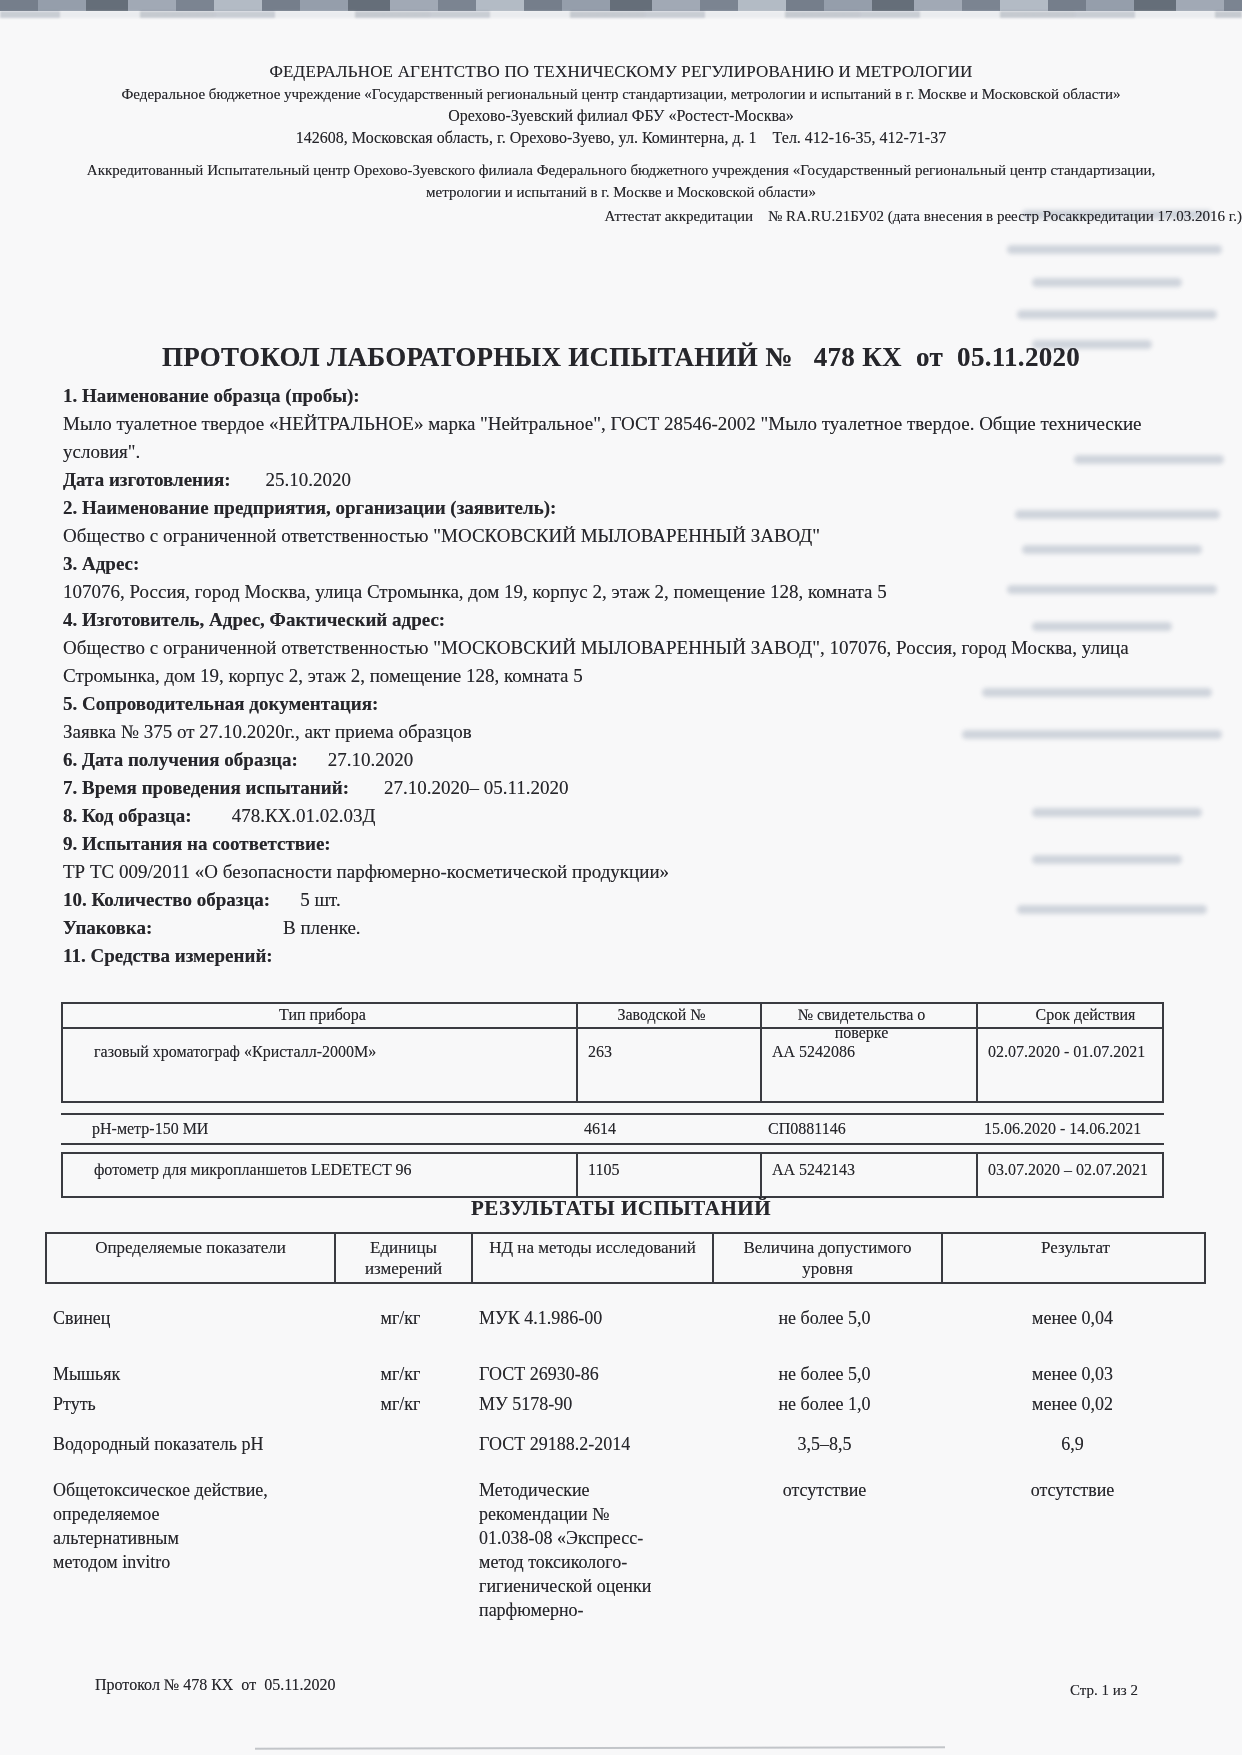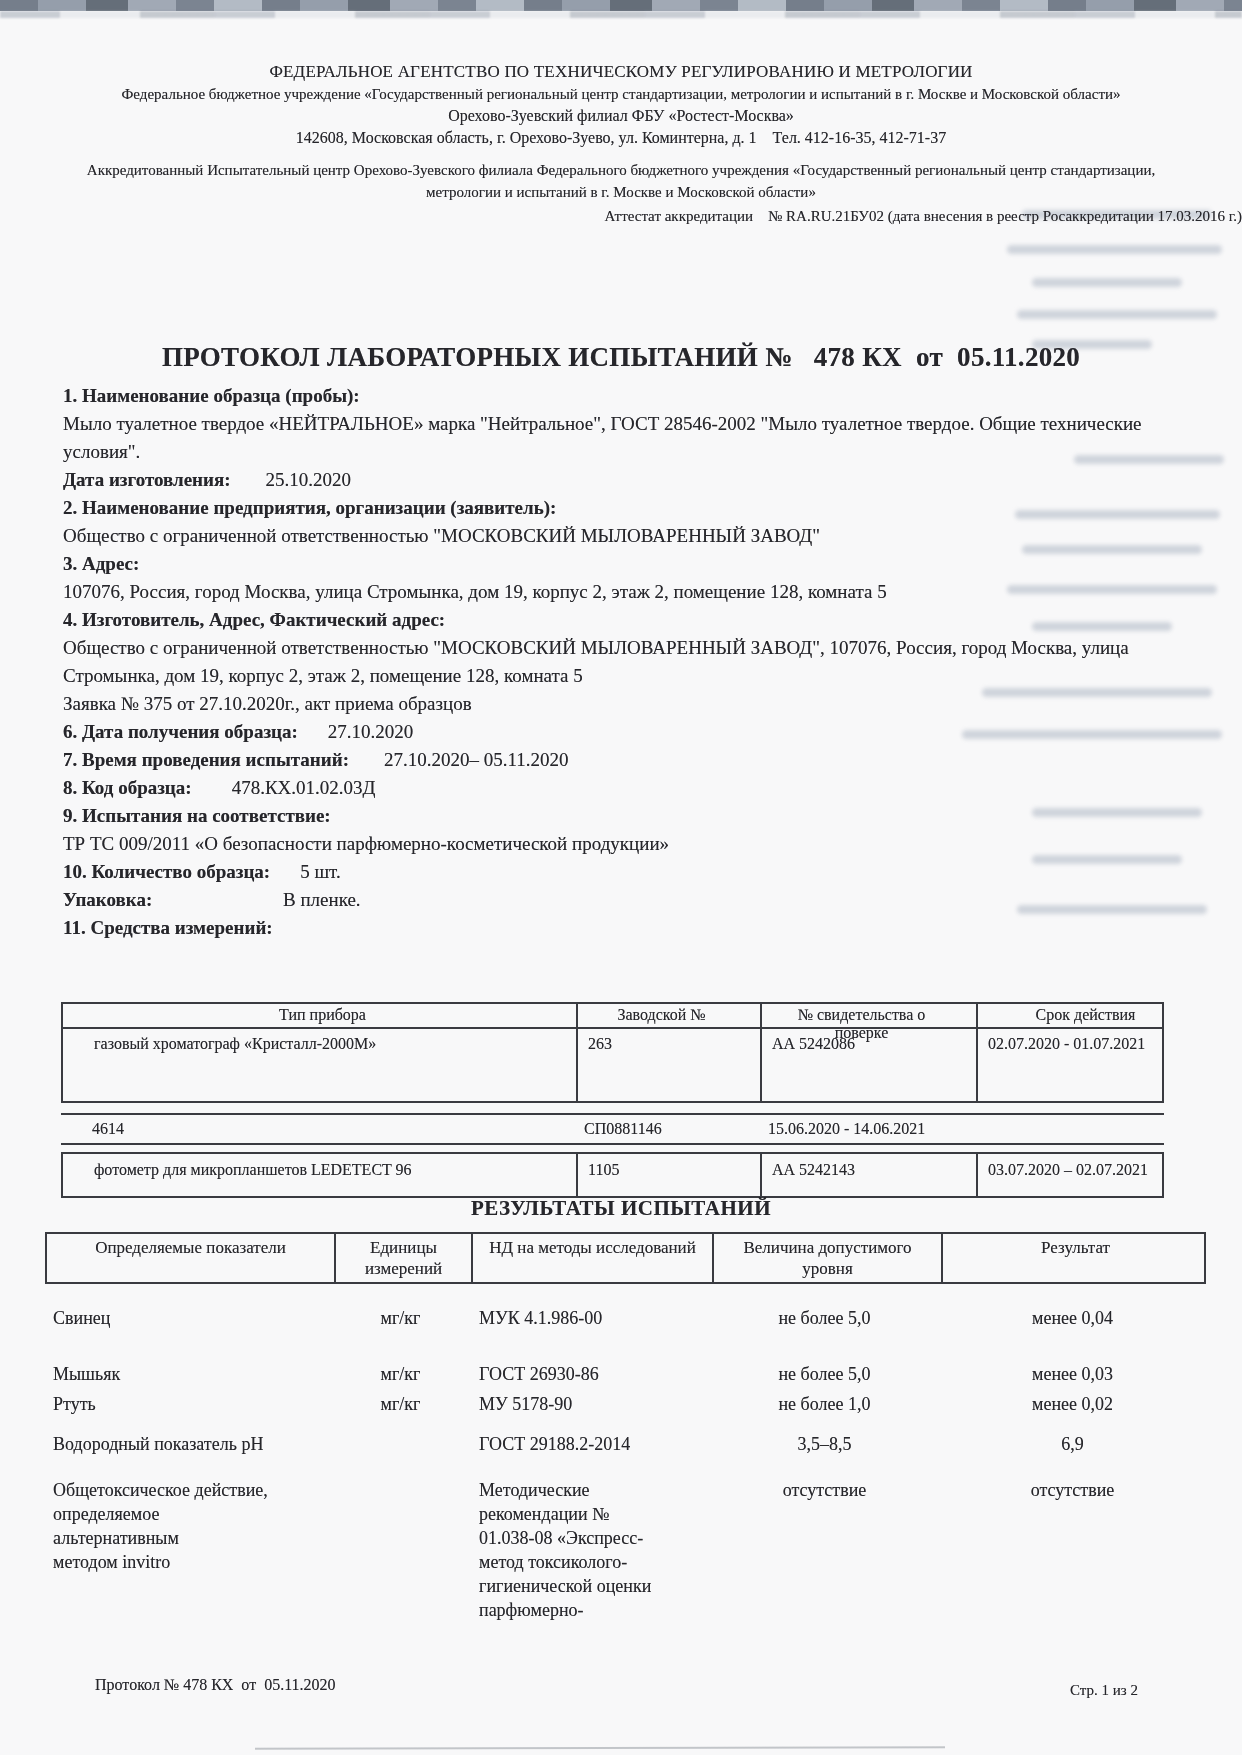--- a/index.html
+++ b/index.html
@@ -59,21 +59,21 @@
 
   
   .itable{position:absolute;left:40px;top:1002px;width:1124px;font-size:16px;box-sizing:border-box;}
   .itable *{box-sizing:border-box;margin-left:21px;}
   .irow{display:grid;grid-template-columns:492px 184px 216px 232px;}
   .irow > div{padding:2px 4px 2px 10px;}
   .ihead{border:2px solid #3a3b41;height:27px;}
   .ihead > div{text-align:center;padding-top:2px;}
   .ihead > div + div{border-left:2px solid #3a3b41;}
   .ir1{border:2px solid #3a3b41;border-top:none;height:74px;}
-  .ir1 > div{padding-top:6px;}
+  .ir1 > div{padding-top:14px;}
   .ir1 > div + div{border-left:2px solid #3a3b41;}
   .igap1{height:10px;} .igap2{height:7px;}
   .ir2{border-top:2px solid #3a3b41;border-bottom:2px solid #3a3b41;height:32px;align-items:center;}
   .ir3{border:2px solid #3a3b41;height:46px;}
   .ir3 > div{padding-top:7px;}
   .ir3 > div + div{border-left:2px solid #3a3b41;}
 
   
   .rtitle{position:absolute;top:1196px;left:0;width:100%;text-align:center;
     font-size:21px;font-weight:bold;letter-spacing:.5px;}
@@ -139,20 +139,21 @@
 
     <h3 class="sec-h">2. Наименование предприятия, организации (заявитель):</h3>
     <p>Общество с ограниченной ответственностью "МОСКОВСКИЙ МЫЛОВАРЕННЫЙ ЗАВОД"</p>
 
     <h3 class="sec-h">3. Адрес:</h3>
     <p>107076, Россия, город Москва, улица Стромынка, дом 19, корпус 2, этаж 2, помещение 128, комната 5</p>
 
     <h3 class="sec-h">4. Изготовитель, Адрес, Фактический адрес:</h3>
     <p>Общество с ограниченной ответственностью "МОСКОВСКИЙ МЫЛОВАРЕННЫЙ ЗАВОД", 107076, Россия, город Москва, улица Стромынка, дом 19, корпус 2, этаж 2, помещение 128, комната 5</p>
 
+    <h3 class="sec-h">5. Сопроводительная документация:</h3>
     <p>Заявка № 375 от 27.10.2020г., акт приема образцов</p>
 
     <p class="lv"><span class="sec-h">6. Дата получения образца:</span><span class="val g30">27.10.2020</span></p>
     <p class="lv"><span class="sec-h">7. Время проведения испытаний:</span><span class="val g35">27.10.2020– 05.11.2020</span></p>
     <p class="lv"><span class="sec-h">8. Код образца:</span><span class="val g40">478.КХ.01.02.03Д</span></p>
 
     <h3 class="sec-h">9. Испытания на соответствие:</h3>
     <p>ТР ТС 009/2011 «О безопасности парфюмерно-косметической продукции»</p>
 
     <p class="lv mt3"><span class="sec-h">10. Количество образца:</span><span class="val g30">5 шт.</span></p>
@@ -169,20 +170,21 @@
       <div>Срок действия</div>
     </div>
     <div class="irow ir1">
       <div>газовый хроматограф «Кристалл-2000М»</div>
       <div>263</div>
       <div>АА 5242086</div>
       <div>02.07.2020 - 01.07.2021</div>
     </div>
     <div class="igap1"></div>
     <div class="irow ir2">
+      <div>pH-метр-150 МИ</div>
       <div>4614</div>
       <div>СП0881146</div>
       <div>15.06.2020 - 14.06.2021</div>
     </div>
     <div class="igap2"></div>
     <div class="irow ir3">
       <div>фотометр для микропланшетов LEDETECT 96</div>
       <div>1105</div>
       <div>АА 5242143</div>
       <div>03.07.2020 – 02.07.2021</div>

